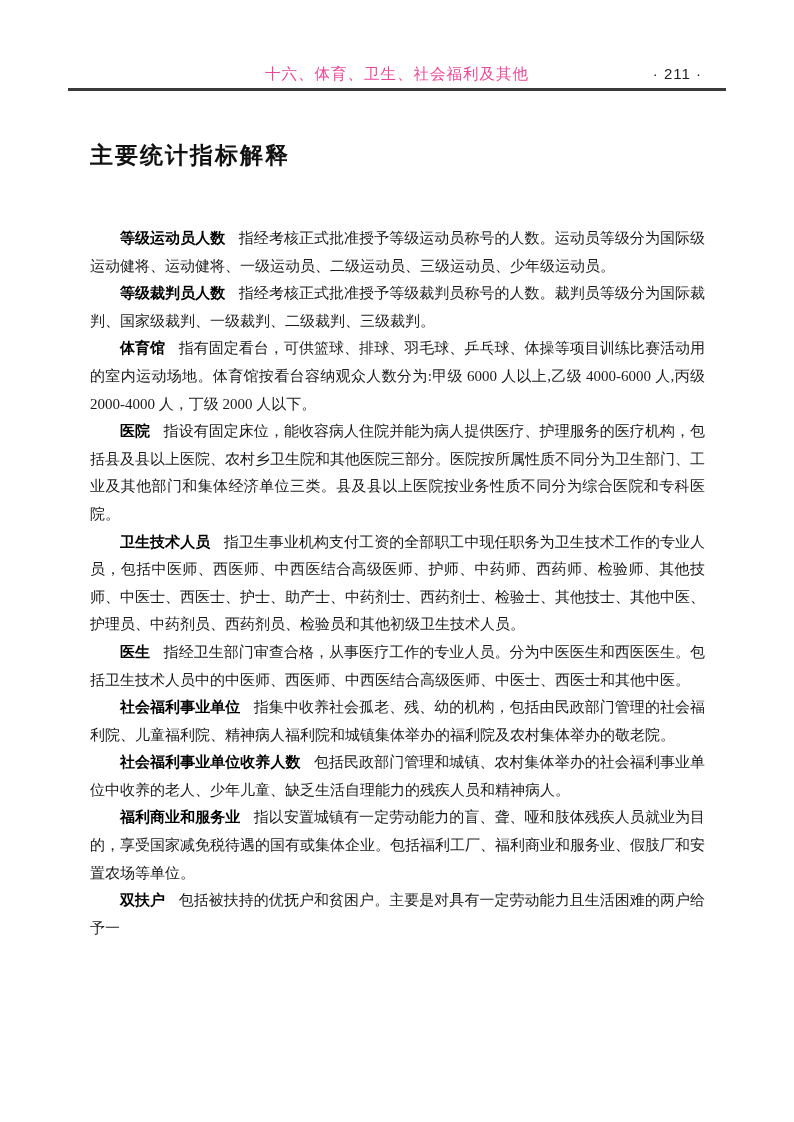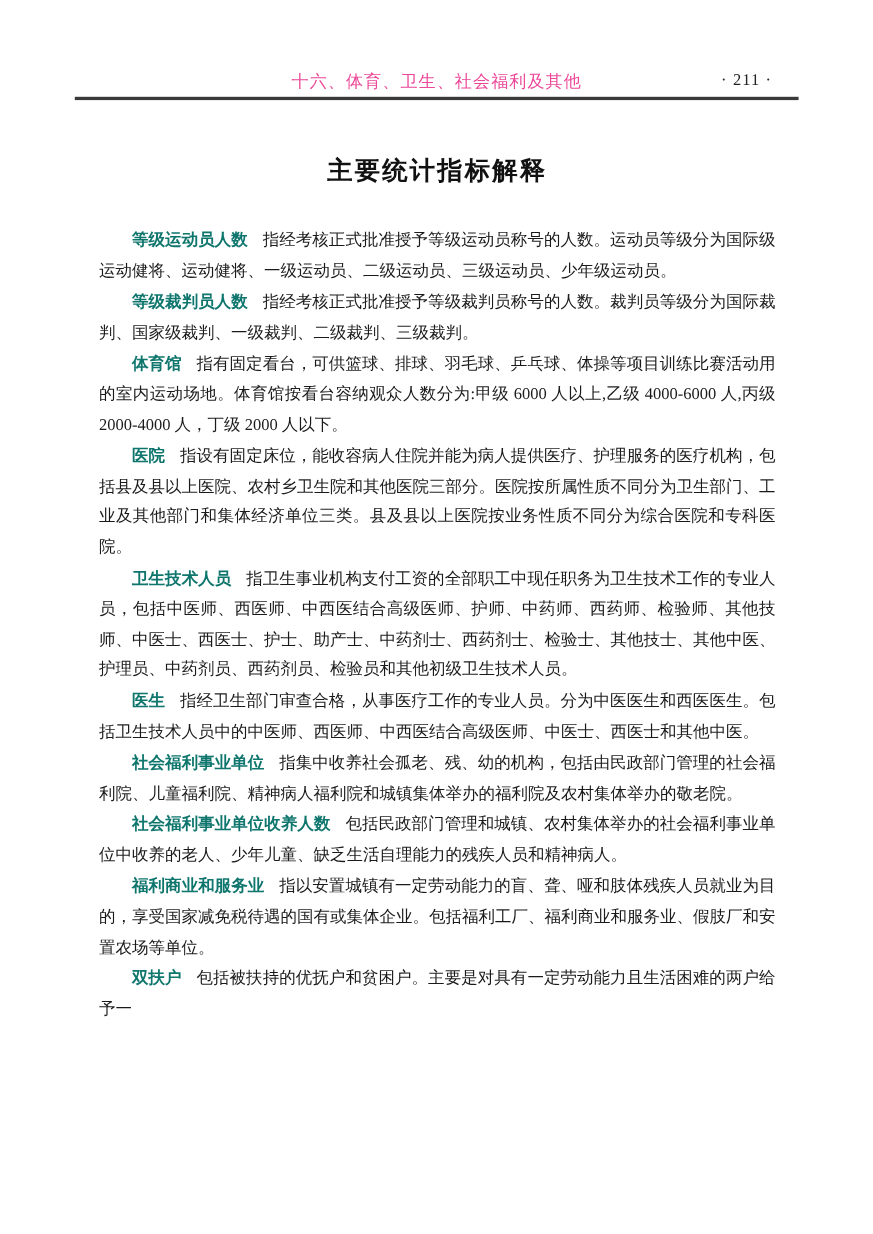--- a/index.html
+++ b/index.html
@@ -26,62 +26,61 @@
     font-family: "Liberation Sans", "DejaVu Sans", sans-serif;
     font-weight: 500;
     font-size: 15.5px;
     letter-spacing: 1px;
     color: #ec4899;
   }
   .pagenum {
     position: absolute;
     right: 24px;
     top: 1px;
-    font-family: Liberation Serif, serif;
+    font-family: Liberation Sans, sans-serif;
     font-size: 15px;
     letter-spacing: 1px;
     color: #222;
   }
   .rule {
     position: absolute;
     top: 88px;
     left: 68px;
     width: 658px;
     height: 3px;
     background: #3a3a3a;
   }
   .content {
     position: absolute;
     top: 140px;
     left: 90px;
     width: 615px;
   }
   .doc-title {
-    margin: 0 0 34px 0;
-    text-align: center;
+    margin: 0 0 54px 0;
     font-size: 23px;
     font-weight: bold;
     letter-spacing: 2px;
     color: #111;
     font-family: "Liberation Serif", "DejaVu Serif", serif;
   }
   .content p {
     margin: 0;
     text-indent: 2em;
     font-size: 15px;
     line-height: 27.6px;
     text-align: justify;
     text-justify: inter-character;
     color: #1a1a1a;
   }
   .term {
     font-weight: bold;
-    font-family: Liberation Sans, sans-serif;
+    font-family: Liberation Serif, serif;
     padding-right: 0.9em;
-    color: #0f766e;
+    color: #000000;
   }
 </style>
 </head>
 <body>
 
 <div class="page">
 
   <div class="running-header">
     <span class="chapter">十六、体育、卫生、社会福利及其他</span>
     <span class="pagenum">· 211 ·</span>

